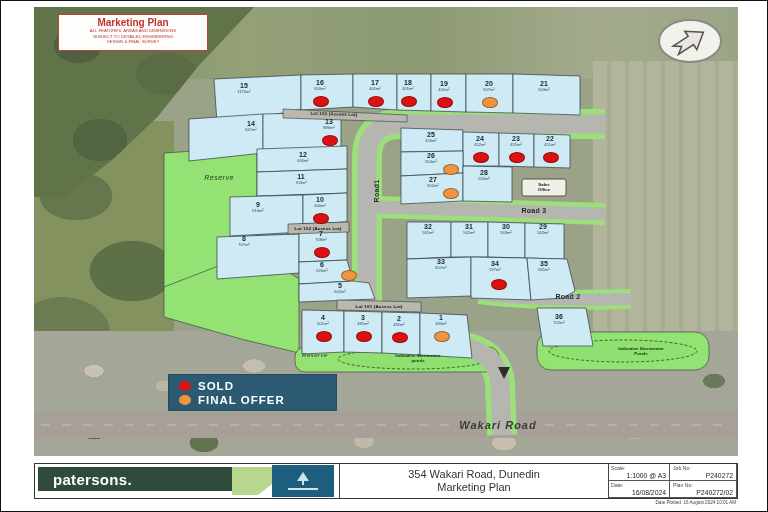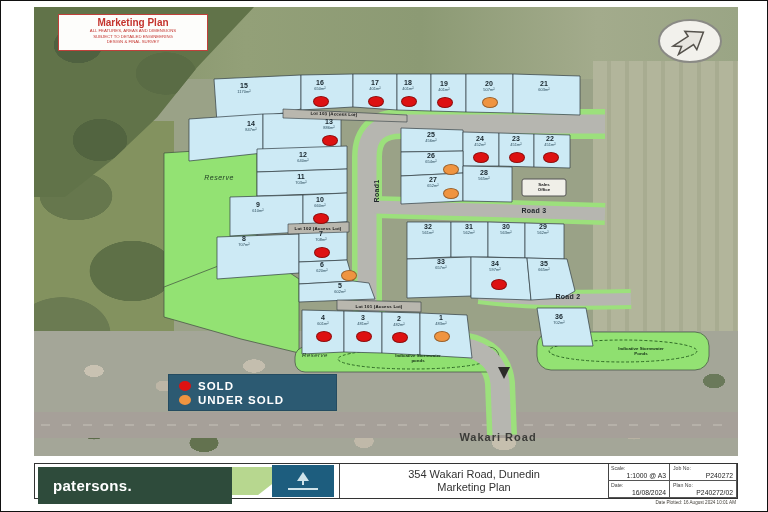--- a/index.html
+++ b/index.html
@@ -50,21 +50,21 @@
   .disclaimer .d-line{font-size:4.3px;color:#c4342e;line-height:5.6px;}
   
   .legend{position:absolute;left:140px;top:374px;width:167px;height:35px;background:#2c5a72;
      box-shadow:0 0 0 1px #244b60;padding:4px 0 0 10px;box-sizing:border-box;margin-left:28px;}
   .legend-row{display:flex;align-items:center;height:14px;}
   .legend-dot{width:12px;height:10px;border-radius:50%;margin-right:7px;flex:0 0 auto;}
   .legend-text{color:#fff;font-weight:bold;font-size:11.5px;letter-spacing:1px;}
   
   .titleblock{position:absolute;left:33px;top:462px;width:704px;height:36px;background:#fff;
      border:1px solid #333;box-sizing:border-box;}
-  .tb-green{position:absolute;left:3px;top:3px;width:194px;height:37px;background:#2e4b3b;
+  .tb-green{position:absolute;left:3px;top:3px;width:194px;height:24px;background:#2e4b3b;
      display:flex;align-items:center;padding-left:15px;box-sizing:border-box;}
   .tb-green .brand{color:#fff;font-weight:bold;font-size:15px;letter-spacing:.3px;}
   .tb-accent{position:absolute;left:197px;top:3px;width:62px;height:28px;background:#b7d78f;
      clip-path:polygon(0 0,100% 0,42% 100%,0 100%);}
   .tb-blue{position:absolute;left:237px;top:1px;width:62px;height:32px;background:#1d5d7e;
      display:flex;flex-direction:column;align-items:center;justify-content:center;gap:2px;}
   .tb-blue .bar{width:30px;height:1.5px;background:#cfe3ea;}
   .tb-addr{position:absolute;left:304px;top:0;width:270px;height:100%;border-left:1px solid #444;
      border-right:1px solid #444;display:flex;flex-direction:column;align-items:center;justify-content:center;box-sizing:border-box;}
   .tb-addr div{font-size:11px;color:#333;line-height:13px;}
@@ -332,21 +332,21 @@
       </div>
       <div class="lot-label" style="left: 526px; top: 312px;">
         <span class="lot-num">36</span>
         <span class="lot-area">702m²</span>
       </div>
     </div>
 
   <div class="map-label road-name" style="left:375px;top:190px;transform:translate(-50%,-50%) rotate(-90deg);">Road1</div>
   <div class="map-label road-name" style="left:533px;top:209px;">Road 3</div>
   <div class="map-label road-name" style="left:567px;top:295px;">Road 2</div>
-  <div class="map-label wakari-label" style="left:497px;top:436px;">Wakari Road</div>
+  <div class="map-label wakari-label" style="left:497px;top:424px;font-style:italic;">Wakari Road</div>
 
   <div class="map-label access-label" style="left:333px;top:113px;transform:translate(-50%,-50%) rotate(2deg);">Lot 103 (Access Lot)</div>
   <div class="map-label access-label" style="left:317px;top:227px;">Lot 102 (Access Lot)</div>
   <div class="map-label access-label" style="left:378px;top:305px;">Lot 101 (Access Lot)</div>
 
   <div class="map-label reserve-label" style="left:218px;top:176px;">Reserve</div>
   <div class="map-label reserve-label" style="left:314px;top:354px;font-size:6px;">Reserve</div>
 
   <div class="map-label" style="left:543px;top:186px;">
     <span class="tiny-label" style="color:#222;display:block;">Sales</span>
@@ -368,21 +368,21 @@
     <div class="d-line">DESIGN &amp; FINAL SURVEY</div>
   </div>
 
   <div class="legend">
     <div class="legend-row">
       <span class="legend-dot" style="background: rgb(221, 17, 17);"></span>
       <span class="legend-text">SOLD</span>
     </div>
     <div class="legend-row">
       <span class="legend-dot" style="background: rgb(239, 148, 64);"></span>
-      <span class="legend-text">UNDER SOLD</span>
+      <span class="legend-text">FINAL OFFER</span>
     </div>
   </div>
 
   <div class="titleblock">
     <div class="tb-green">
       <span class="brand">patersons.</span>
     </div>
     <div class="tb-accent"></div>
     <div class="tb-blue">
       <svg width="22" height="14" viewBox="0 0 22 14">

